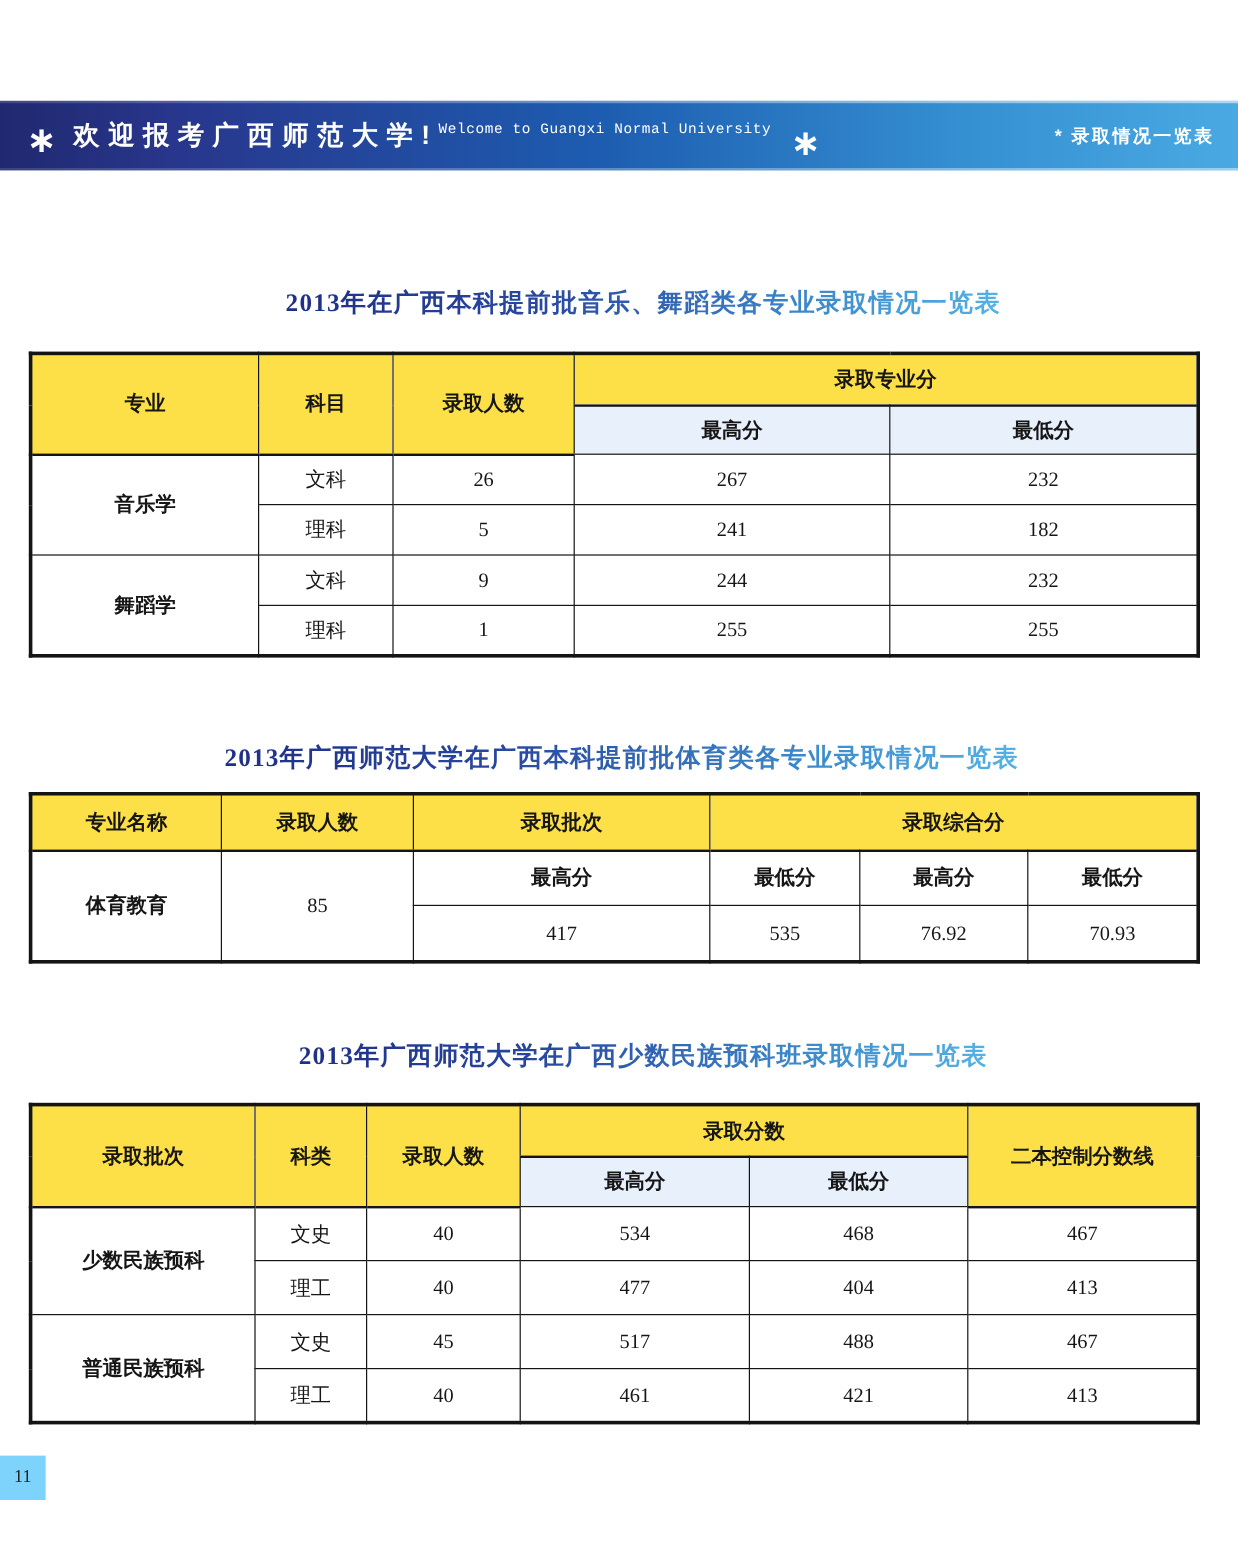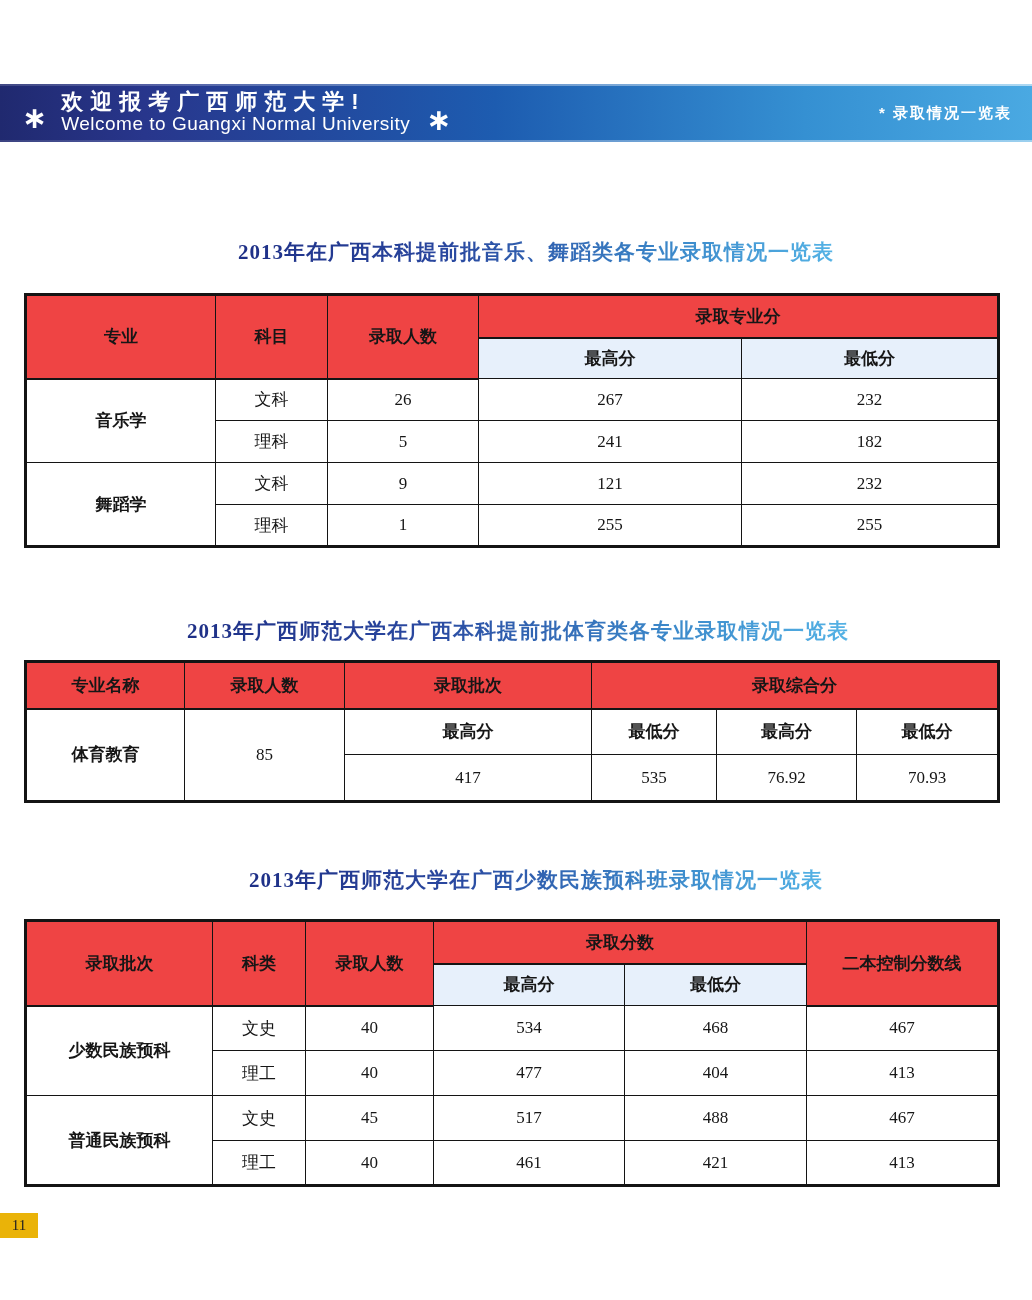--- a/index.html
+++ b/index.html
@@ -28,30 +28,30 @@
     background:linear-gradient(90deg,rgba(255,255,255,.12),rgba(255,255,255,.45));
   }
   .banner .star{
     color:#ffffff;
     font-family:"DejaVu Sans","Liberation Sans",sans-serif;
     font-size:30px;font-weight:bold;
     line-height:1;
     margin:10px 14px 0 22px;
   }
   .banner .star.right{margin:14px 0 0 16px;}
-  .banner-titles{display:flex;flex-direction:column;align-items:flex-start;}
+  .banner-titles{display:flex;align-items:flex-start;}
   .banner-cn{
     color:#ffffff;font-weight:bold;
     font-family:"Liberation Sans","DejaVu Sans",sans-serif;
     font-size:22px;line-height:1.05;letter-spacing:7px;white-space:nowrap;
   }
   .banner-en{
     color:#ffffff;
-    font-family:Liberation Sans, sans-serif;
-    font-size:19px;line-height:1.2;letter-spacing:.5px;white-space:nowrap;
+    font-family:Liberation Mono, monospace;
+    font-size:12px;line-height:1.2;letter-spacing:.5px;white-space:nowrap;
   }
   .banner-right{
     margin-left:auto;
     padding-right:20px;
     color:#ffffff;font-weight:bold;
     font-family:Liberation Sans, sans-serif;
     font-size:15px;letter-spacing:2px;white-space:nowrap;text-align:right;
   }
   
   .sec-title{width:100%;text-align:center;}
@@ -80,21 +80,21 @@
   td{
     border:1.5px solid #141414;
     text-align:center;
     vertical-align:middle;
     font-size:17px;
     color:#161616;
     padding:0;
     overflow:hidden;
   }
   td.hb{
-    background:#ef4444;
+    background:#fde047;
     font-weight:bold;
     font-family:"Liberation Sans","DejaVu Sans",sans-serif;
     border-bottom-width:2px;
   }
   td.hl{
     background:#e7f0fb;
     font-weight:bold;
     font-family:"Liberation Sans","DejaVu Sans",sans-serif;
   }
   td.lbl{
@@ -108,22 +108,22 @@
   }
   tr.r43{height:43px}
   tr.r41{height:41px}
   tr.r42{height:42px}
   tr.r47{height:47px}
   tr.r46{height:46px}
   tr.r45{height:45px}
   
   .pagenum{
     margin-top:26px;
-    width:38px;height:25px;
-    background:#eab308;
+    width:38px;height:37px;
+    background:#7dd3fc;
     display:flex;align-items:center;justify-content:center;
     font-size:15px;color:#222222;
     font-family:"Liberation Serif","DejaVu Serif",serif;
   }
 </style>
 </head>
 <body>
 
 <div class="banner">
   <span class="star">∗</span>
@@ -168,21 +168,21 @@
   <tr class="r42">
     <td>理科</td>
     <td>5</td>
     <td>241</td>
     <td>182</td>
   </tr>
   <tr class="r42">
     <td class="grp" rowspan="2">舞蹈学</td>
     <td>文科</td>
     <td>9</td>
-    <td>121</td>
+    <td>244</td>
     <td>232</td>
   </tr>
   <tr class="r42">
     <td>理科</td>
     <td>1</td>
     <td>255</td>
     <td>255</td>
   </tr>
 </tbody>
   </table>

